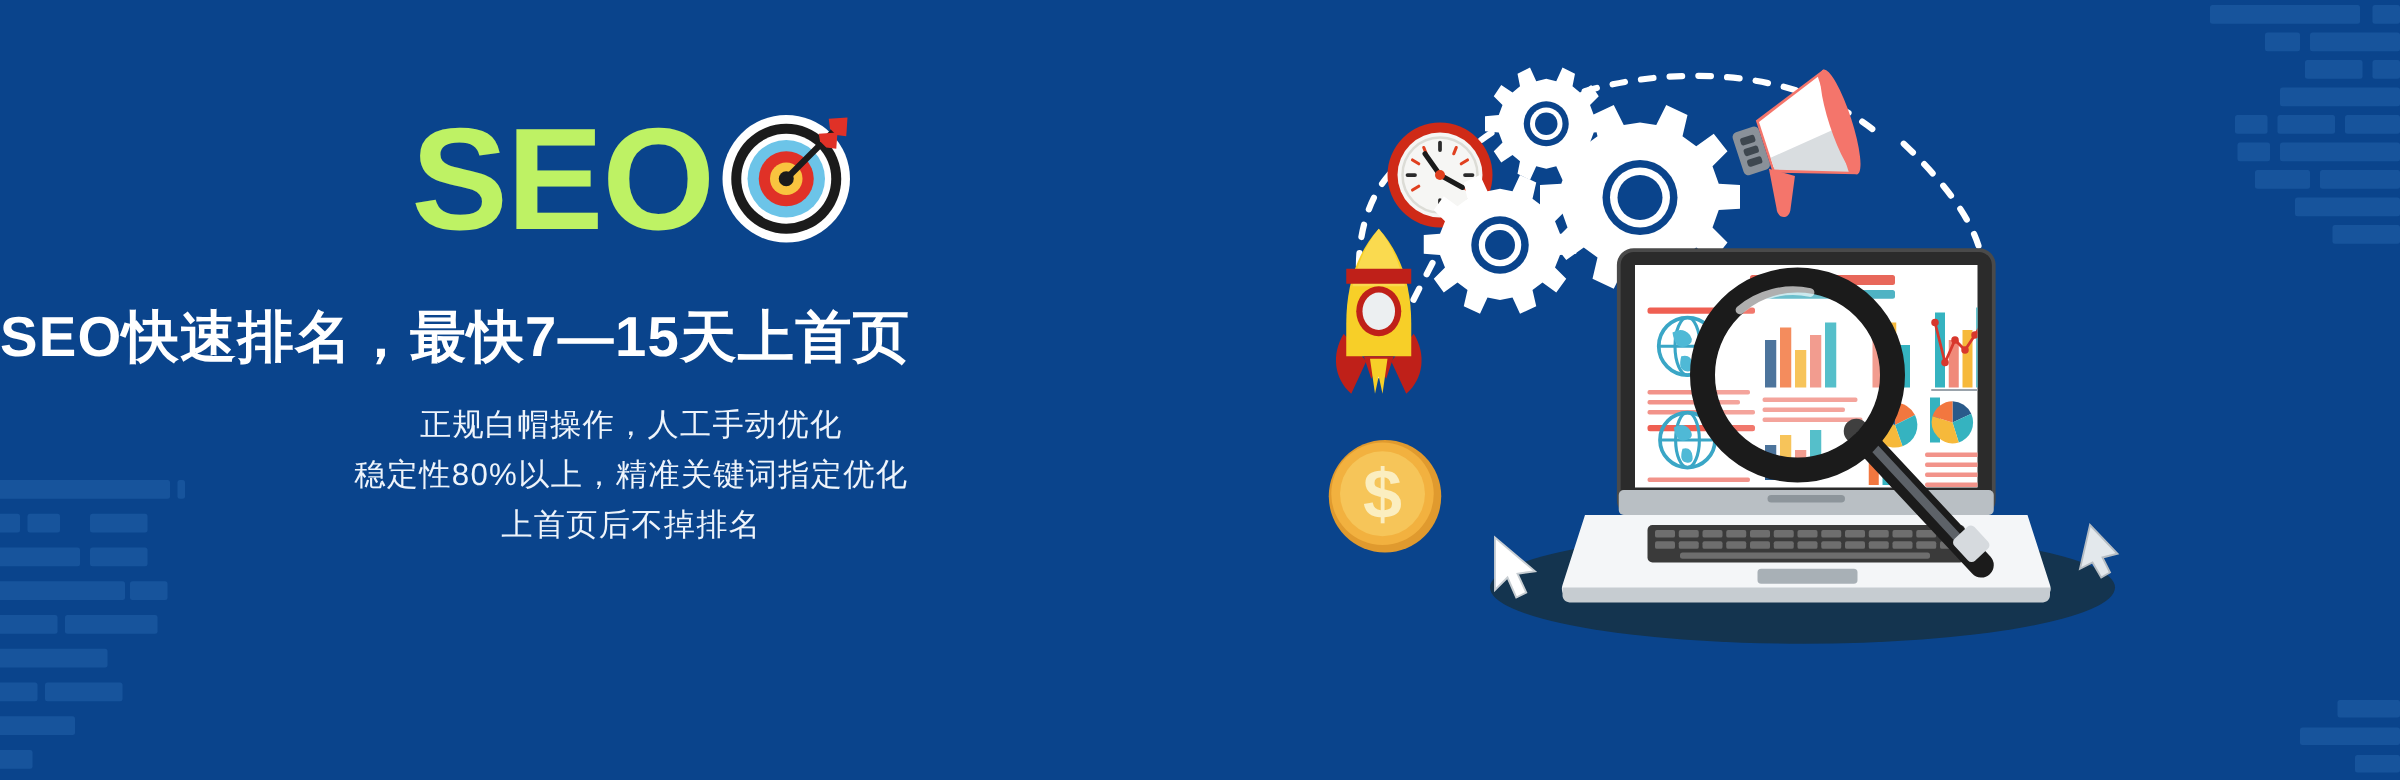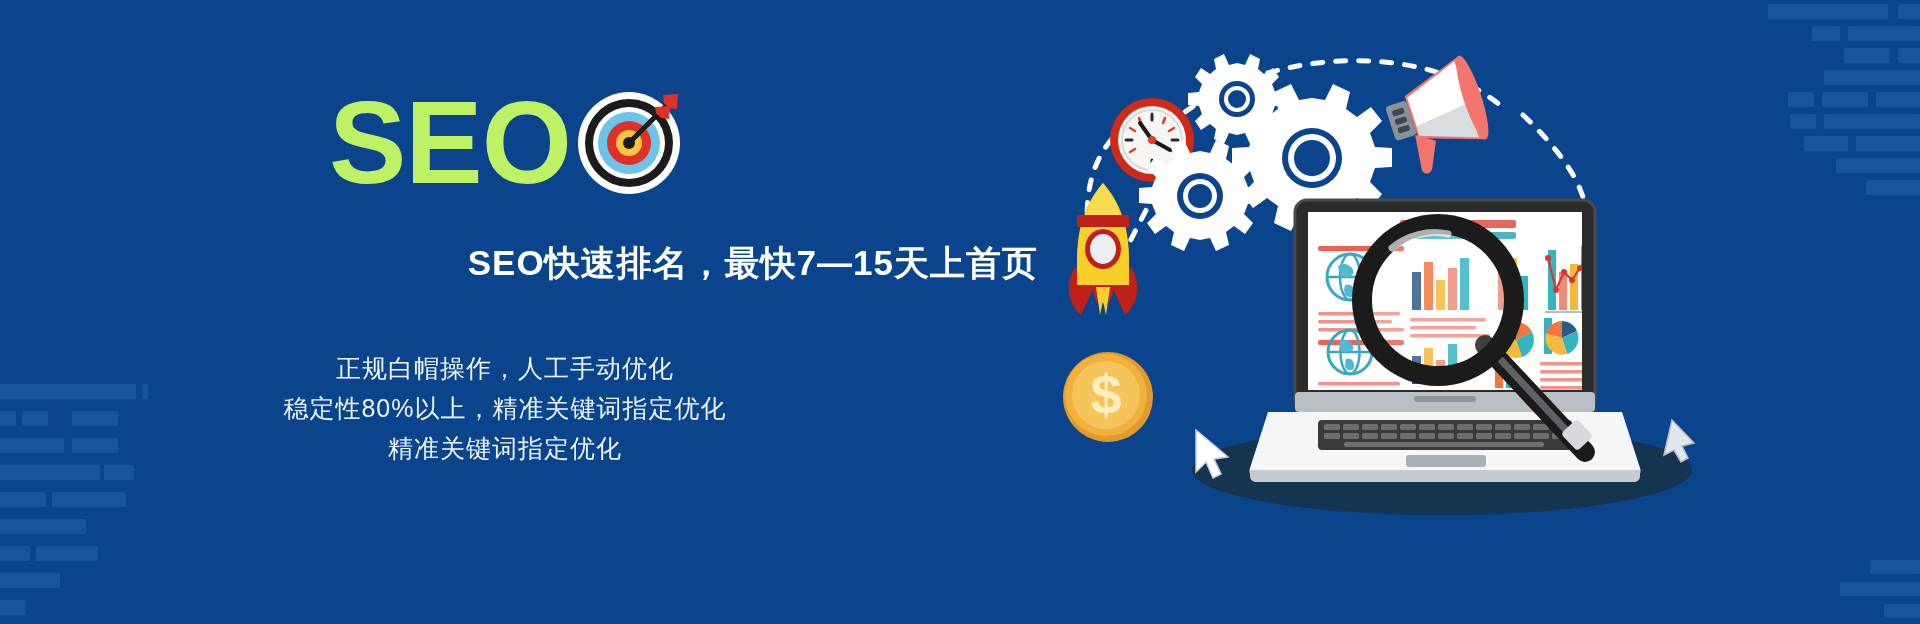--- a/index.html
+++ b/index.html
@@ -28,27 +28,26 @@
     height:110px;
   }
   .logo-text{
     font-size:116px;line-height:104px;font-weight:bold;color:#bef264;
     letter-spacing:-1px;font-family:"Liberation Sans","DejaVu Sans",sans-serif;
   }
   .bullseye{width:104px;height:104px;position:relative;margin-left:2px;}
   .bullseye svg{display:block;}
 
   .headline{
-    position:absolute;left:0;top:240px;width:1010px;text-align:right;
-    color:#ffffff;font-size:35px;font-weight:bold;letter-spacing:1px;
+    position:absolute;left:0;top:240px;width:1010px;text-align:left;
+    color:#ffffff;font-size:45px;font-weight:bold;letter-spacing:1px;
     white-space:nowrap;
-    padding-left:28px;
   }
   .sublines{
-    position:absolute;left:0;top:320px;width:1010px;text-align:center;margin-top:28px;
+    position:absolute;left:0;top:320px;width:1010px;text-align:center;
   }
   .subline{
     color:#eef4fb;font-size:25px;line-height:40px;letter-spacing:1px;
     white-space:nowrap;
   }
 
   
   .illus{position:absolute;left:1000px;top:0;width:920px;height:624px;}
   .illus svg{display:block;}
 </style>
@@ -118,21 +117,21 @@
           </g>
         </svg>
       </span>
     </div>
 
     <div class="headline">SEO快速排名，最快7—15天上首页</div>
 
     <div class="sublines">
       <div class="subline">正规白帽操作，人工手动优化</div>
       <div class="subline">稳定性80%以上，精准关键词指定优化</div>
-      <div class="subline">精准关键词指定优化</div>
+      <div class="subline">上首页后不掉排名</div>
     </div>
   </div>
 
   <div class="illus">
     <svg viewBox="0 0 920 624" width="920" height="624" aria-hidden="true">
 
       <g fill="none" stroke="#ffffff" stroke-width="5" stroke-linecap="round" stroke-dasharray="10 13">
         <path d="M100,280 C70,200 95,130 150,115"></path>
         <path d="M185,112 C270,50 420,40 500,105"></path>
         <path d="M168,170 C140,220 115,270 103,300"></path>

